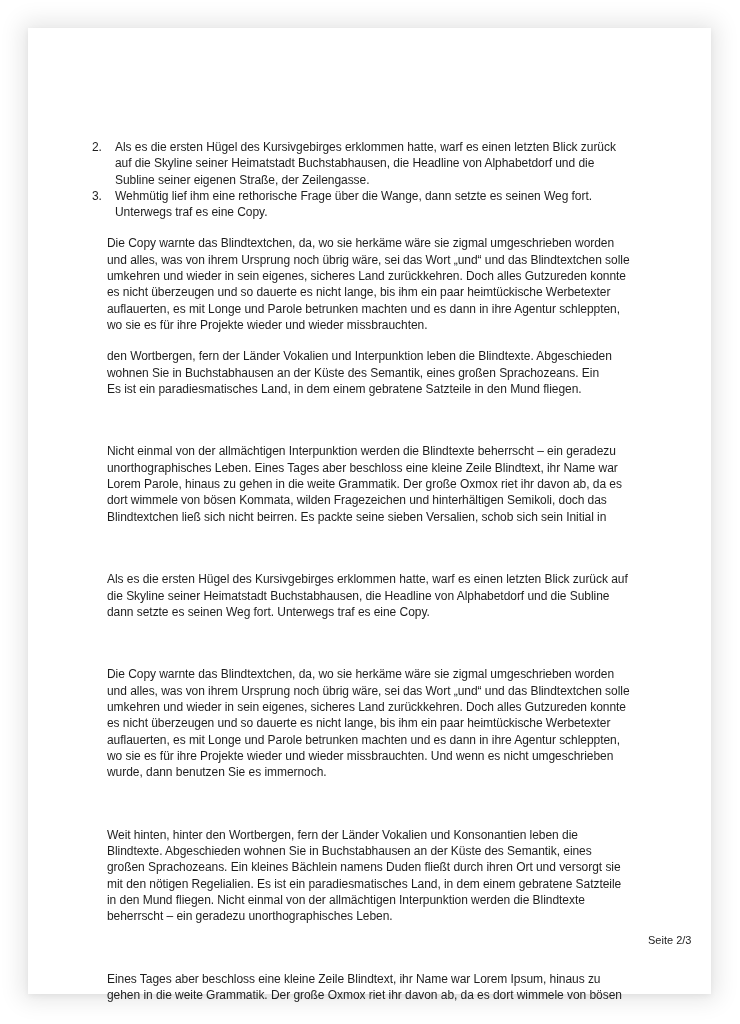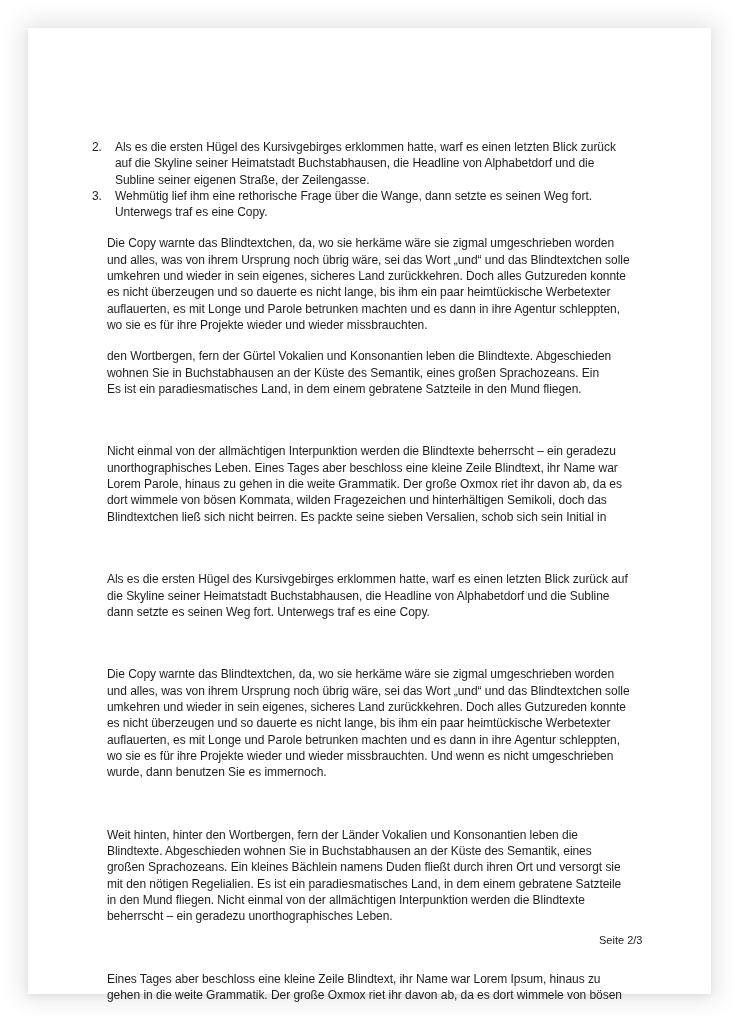--- a/index.html
+++ b/index.html
@@ -58,21 +58,21 @@
     height: 16.3px;
   }
   .para {
     margin: 15px;
   }
   .para-gap {
     height: 16.3px;
   }
   .footer {
     position: absolute;
-    left: 571px;
+    left: 620px;
     top: 906px;
     font-size: 11px;
     color: #222;
     white-space: nowrap;
   }
 </style>
 </head>
 <body>
 
 <div class="backdrop"></div>
@@ -97,21 +97,21 @@
     <div class="para">
       <div class="line">Die Copy warnte das Blindtextchen, da, wo sie herkäme wäre sie zigmal umgeschrieben worden</div>
       <div class="line">und alles, was von ihrem Ursprung noch übrig wäre, sei das Wort „und“ und das Blindtextchen solle</div>
       <div class="line">umkehren und wieder in sein eigenes, sicheres Land zurückkehren. Doch alles Gutzureden konnte</div>
       <div class="line">es nicht überzeugen und so dauerte es nicht lange, bis ihm ein paar heimtückische Werbetexter</div>
       <div class="line">auflauerten, es mit Longe und Parole betrunken machten und es dann in ihre Agentur schleppten,</div>
       <div class="line">wo sie es für ihre Projekte wieder und wieder missbrauchten.</div>
     </div>
 
     <div class="para">
-      <div class="line">den Wortbergen, fern der Gürtel Vokalien und Konsonantien leben die Blindtexte. Abgeschieden</div>
+      <div class="line">den Wortbergen, fern der Länder Vokalien und Interpunktion leben die Blindtexte. Abgeschieden</div>
       <div class="line">wohnen Sie in Buchstabhausen an der Küste des Semantik, eines großen Sprachozeans. Ein</div>
       <div class="line">Es ist ein paradiesmatisches Land, in dem einem gebratene Satzteile in den Mund fliegen.</div>
     </div>
 
     <div class="para-gap"></div>
 
     <div class="para">
       <div class="line">Nicht einmal von der allmächtigen Interpunktion werden die Blindtexte beherrscht – ein geradezu</div>
       <div class="line">unorthographisches Leben. Eines Tages aber beschloss eine kleine Zeile Blindtext, ihr Name war</div>
       <div class="line">Lorem Parole, hinaus zu gehen in die weite Grammatik. Der große Oxmox riet ihr davon ab, da es</div>

